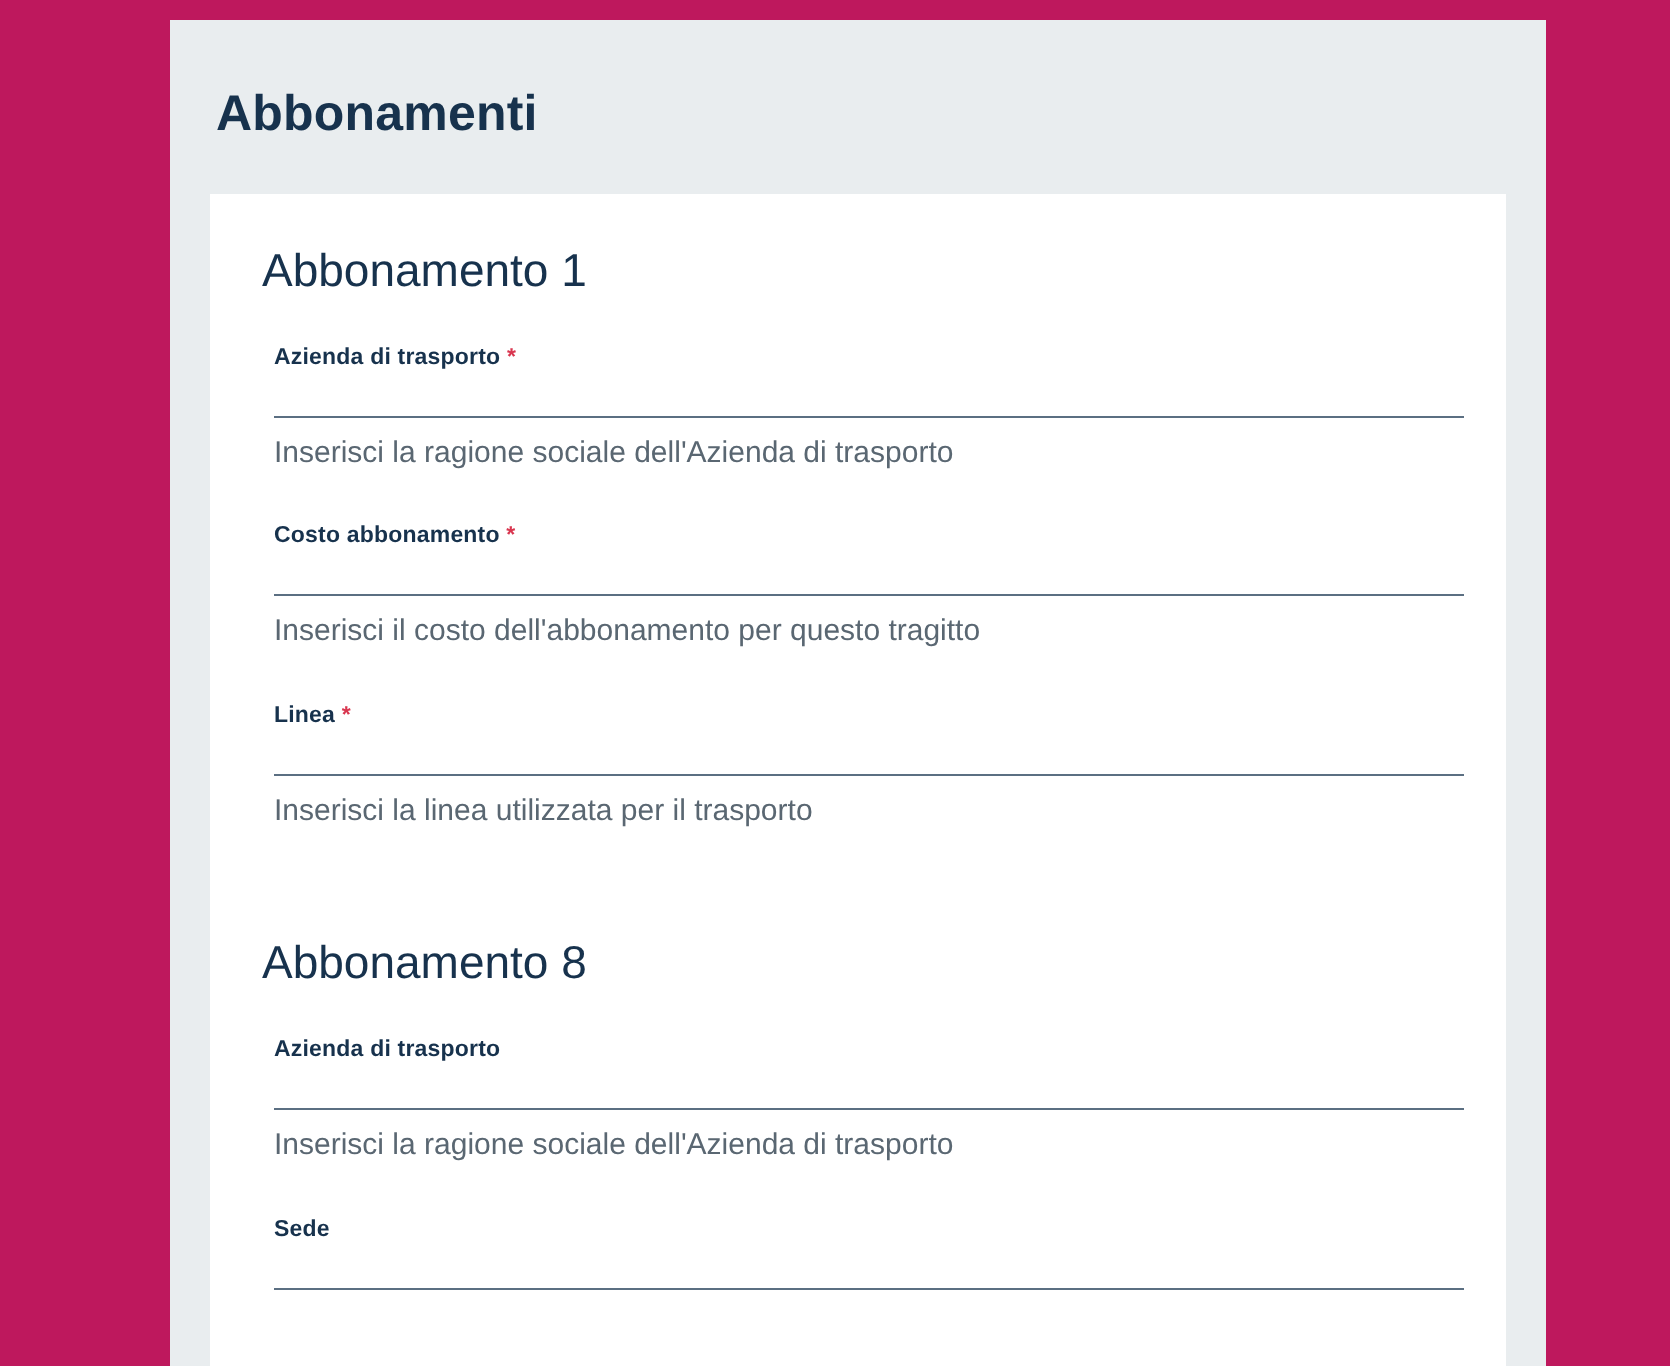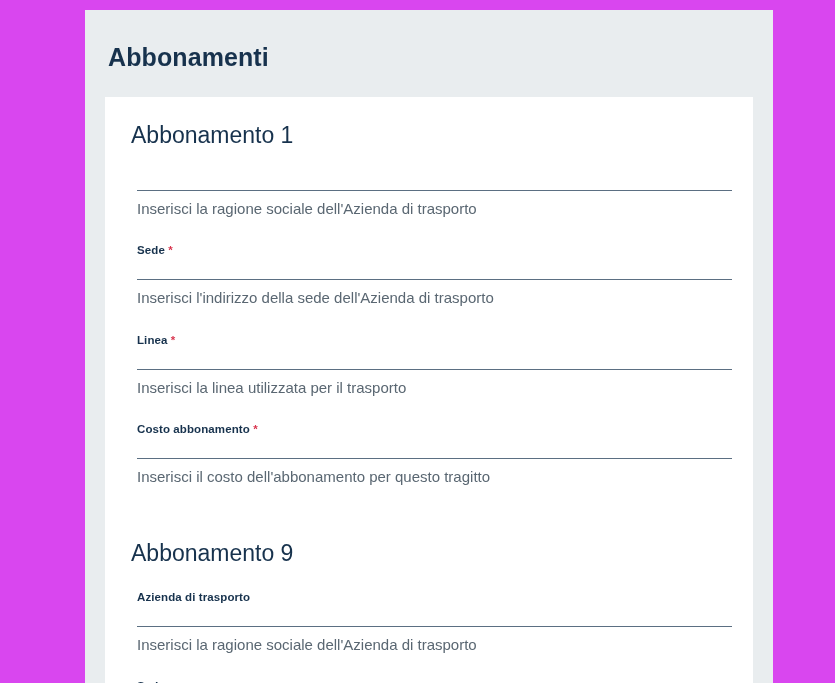--- a/index.html
+++ b/index.html
@@ -9,21 +9,21 @@
     width: 835px;
     height: 683px;
     background: #ffffff;
     font-family: "Liberation Sans", sans-serif;
     overflow: hidden;
   }
   #page-wrap {
     position: relative;
     width: 835px;
     height: 683px;
-    background: #d946ef;
+    background: #be185d;
   }
   .outer-panel {
     position: absolute;
     left: 85px;
     top: 10px;
     width: 688px;
     height: 690px;
     background: #e9edef;
   }
   .page-title {
@@ -98,54 +98,50 @@
   <div class="outer-panel">
 
     <h1 class="page-title">Abbonamenti</h1>
 
     <div class="card">
 
       <div>
         <h2 class="section-title">Abbonamento 1</h2>
 
         <div class="field">
+          <label class="field-label">
+            <span>Azienda di trasporto</span>
+            <span class="req">*</span>
+          </label>
           <input class="field-input" type="text" value="" style="">
           <span class="field-help">Inserisci la ragione sociale dell'Azienda di trasporto</span>
         </div>
 
+
         <div class="field">
           <label class="field-label">
-            <span>Sede</span>
+            <span>Costo abbonamento</span>
             <span class="req">*</span>
           </label>
           <input class="field-input" type="text" value="" style="">
-          <span class="field-help">Inserisci l'indirizzo della sede dell'Azienda di trasporto</span>
+          <span class="field-help">Inserisci il costo dell'abbonamento per questo tragitto</span>
         </div>
 
         <div class="field">
           <label class="field-label">
             <span>Linea</span>
             <span class="req">*</span>
           </label>
           <input class="field-input" type="text" value="" style="">
           <span class="field-help">Inserisci la linea utilizzata per il trasporto</span>
         </div>
-
-        <div class="field">
-          <label class="field-label">
-            <span>Costo abbonamento</span>
-            <span class="req">*</span>
-          </label>
-          <input class="field-input" type="text" value="" style="">
-          <span class="field-help">Inserisci il costo dell'abbonamento per questo tragitto</span>
-        </div>
       </div>
 
       <div>
-        <h2 class="section-title second">Abbonamento 9</h2>
+        <h2 class="section-title second">Abbonamento 8</h2>
 
         <div class="field">
           <label class="field-label">
             <span>Azienda di trasporto</span>
           </label>
           <input class="field-input" type="text" value="" style="">
           <span class="field-help">Inserisci la ragione sociale dell'Azienda di trasporto</span>
         </div>
 
         <div class="field">

